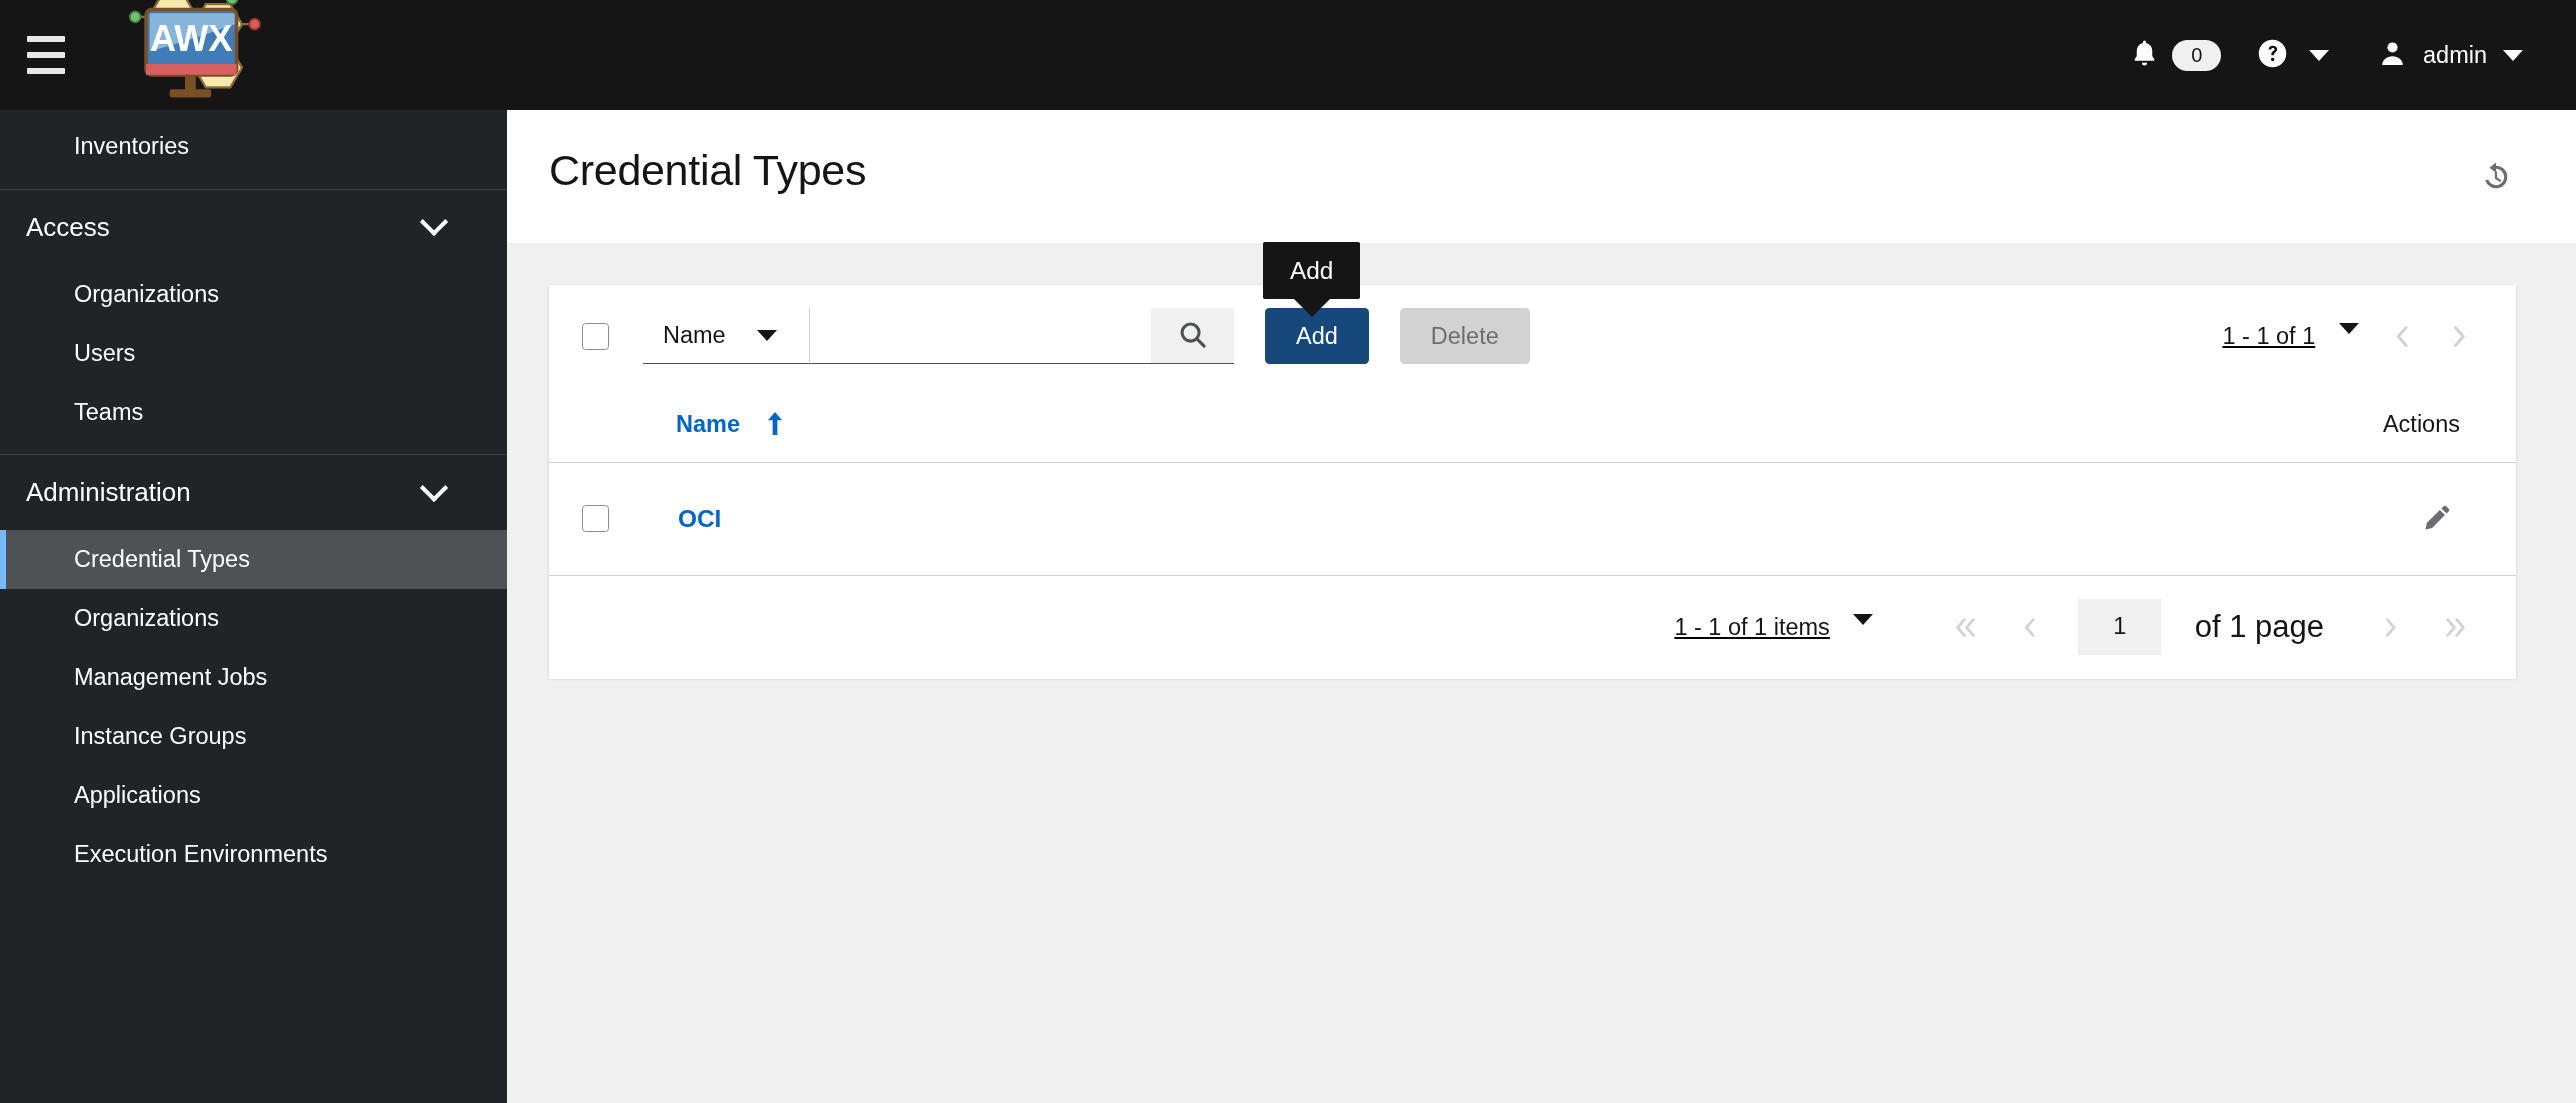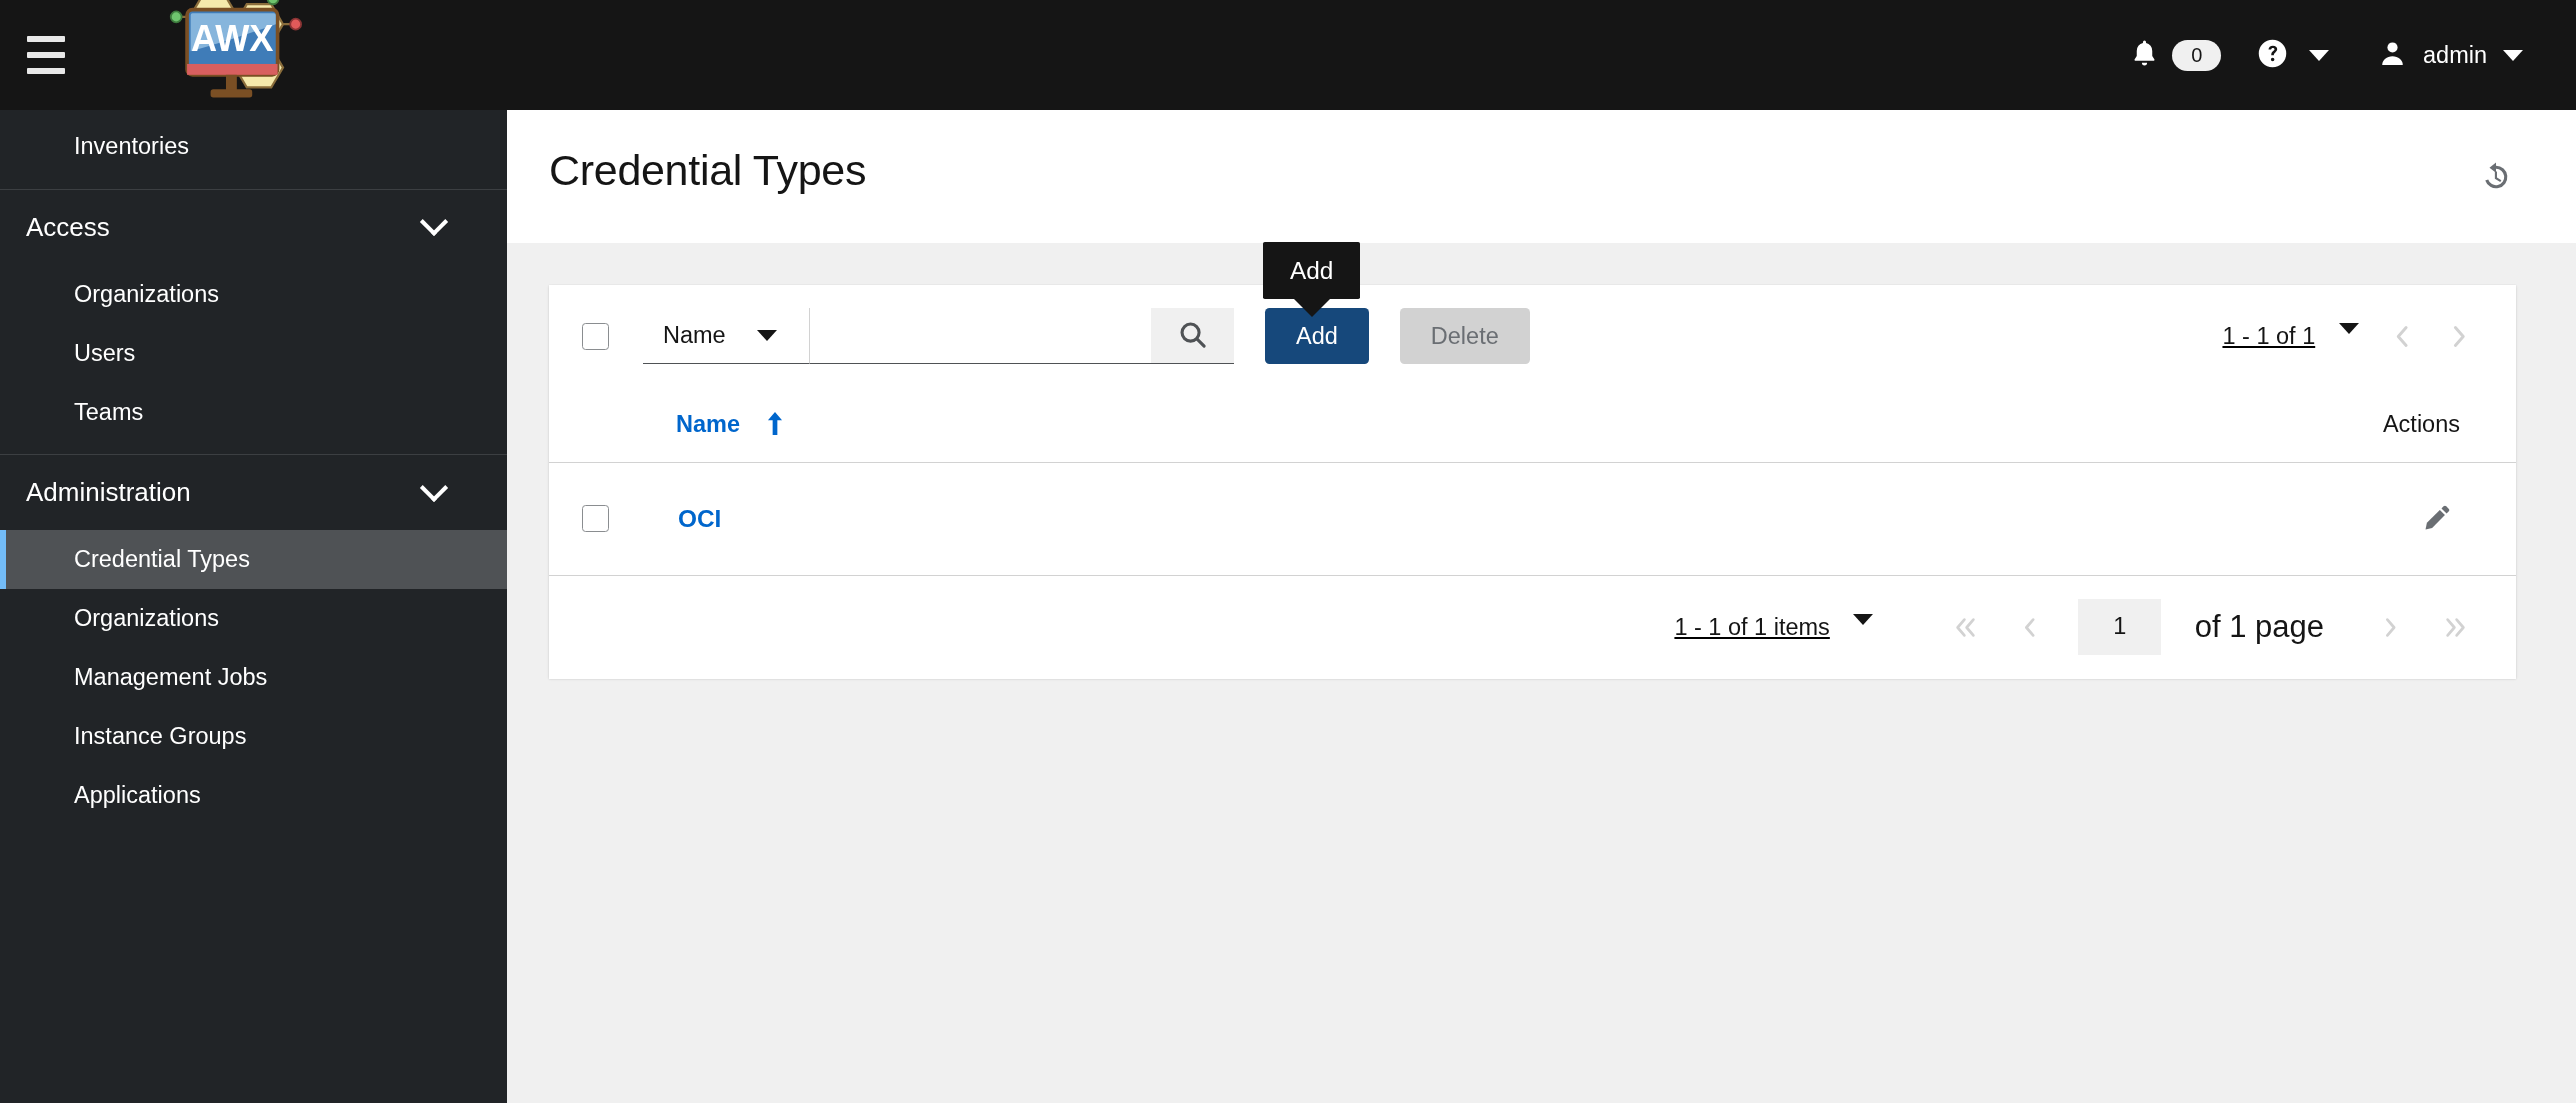--- a/index.html
+++ b/index.html
@@ -13,21 +13,20 @@
 
   
   .masthead {
     height: 110px;
     background: #151515;
     display: flex;
     align-items: center;
     flex: 0 0 110px;
     position: relative;
     z-index: 40;
-    gap: 41px;
   }
   .hamburger {
     width: 52px; height: 52px;
     margin-left: 20px;
     display: flex; flex-direction: column; justify-content: center; align-items: center;
     gap: 10px; cursor: pointer;
   }
   .hamburger span { display: block; width: 38px; height: 6.3px; background: #e8e8e8; border-radius: 0.9px; }
 
   .brand { margin-left: 27px; width: 181px; height: 110px; position: relative; }
@@ -289,20 +288,21 @@
 
       <div class="nav-group-title">
         <span>Administration</span>
         <span class="chev"></span>
       </div>
       <a class="nav-link sub active">Credential Types</a>
       <a class="nav-link sub">Organizations</a>
       <a class="nav-link sub">Management Jobs</a>
       <a class="nav-link sub">Instance Groups</a>
       <a class="nav-link sub">Applications</a>
+      <a class="nav-link sub">Execution Environments</a>
     </nav>
 
     <main class="content">
 
       <div class="page-header">
         <h1 class="page-title">Credential Types</h1>
         <div class="history-btn">
           <span>
             <svg width="34" height="34" viewBox="0 0 24 24" fill="#6a6e73">
               <path d="M12 4a8 8 0 1 1-7.6 10.5l2.1-.7A5.8 5.8 0 1 0 12 6.2V9L7.4 5.4 12 1.8V4z"></path>

